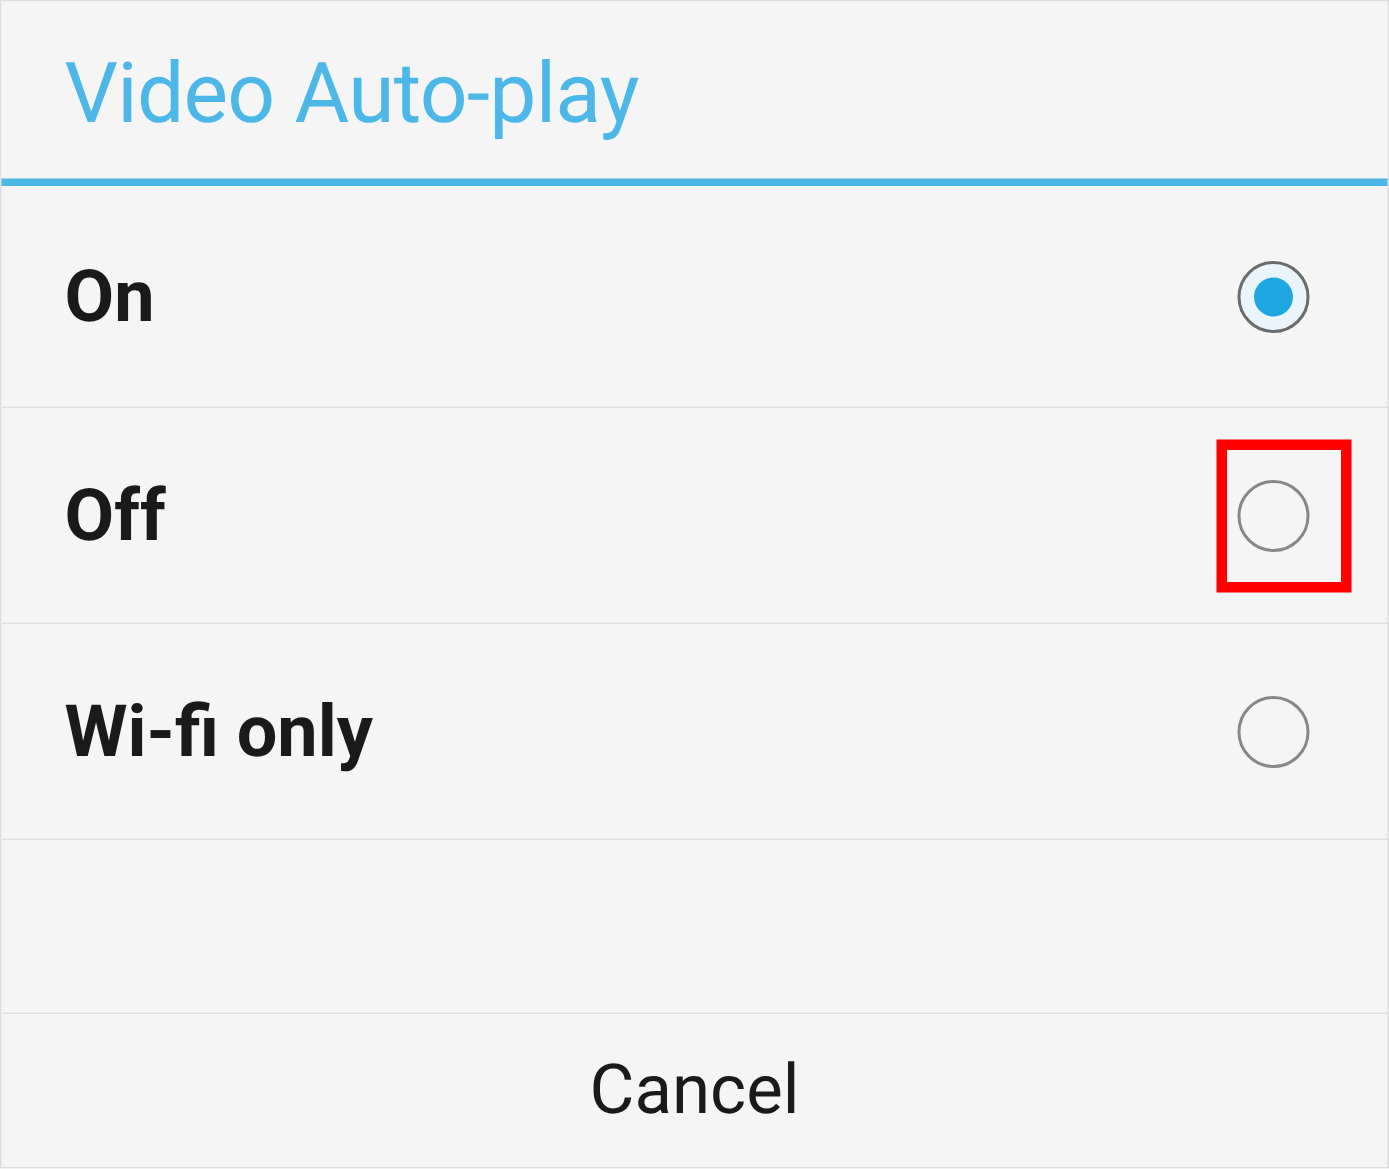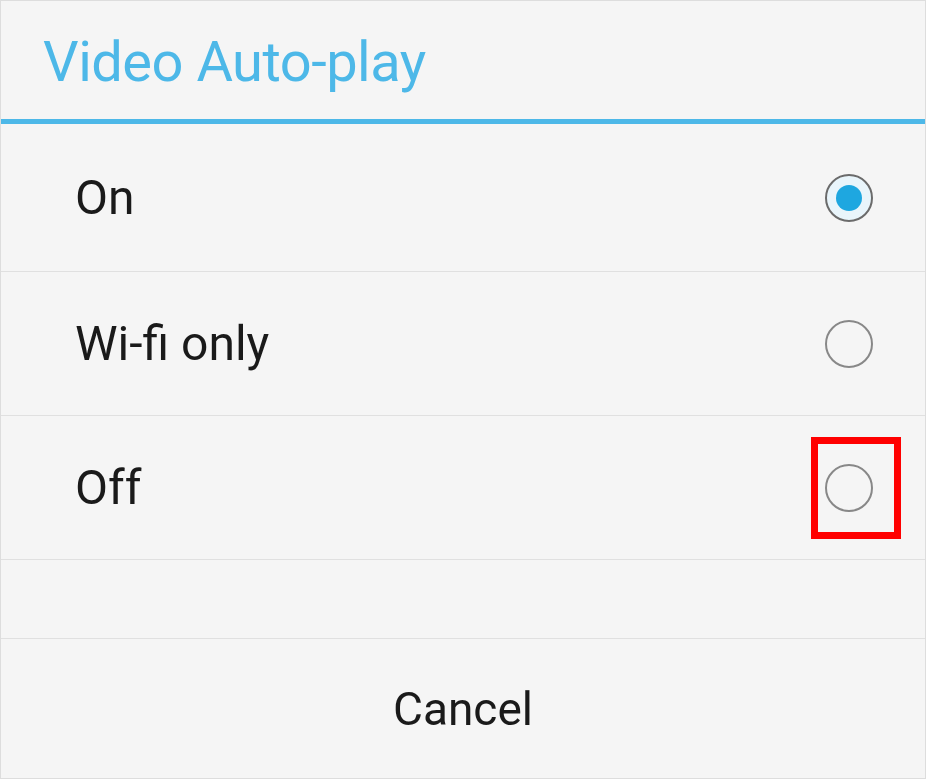--- a/index.html
+++ b/index.html
@@ -50,23 +50,22 @@
       height: 144px;
       border-bottom: 1px solid #e0e0e0;
       cursor: pointer;
       position: relative;
     }
     .option-row:first-child {
       height: 148px;
     }
     .option-label {
       font-size: 48px;
-      font-weight: 400;
+      font-weight: 700;
       color: #1a1a1a;
-      margin-left: 32px;
     }
     .radio-outer {
       width: 48px;
       height: 48px;
       border-radius: 50%;
       border: 2px solid #888;
       display: flex;
       align-items: center;
       justify-content: center;
       background: #f5f5f5;
@@ -94,21 +93,21 @@
       height: 102px;
       right: 24px;
       top: 50%;
       transform: translateY(-50%);
       pointer-events: none;
     }
     .cancel-row {
       display: flex;
       align-items: center;
       justify-content: center;
-      height: 140px;
+      height: 103px;
       cursor: pointer;
       border-top: 1px solid #e0e0e0;
     }
     .cancel-label {
       font-size: 46px;
       font-weight: 400;
       color: #1a1a1a;
     }
   </style>
 </head>
@@ -123,32 +122,32 @@
   <div class="options-list">
 
     <div class="option-row">
       <span class="option-label">On</span>
       <span class="radio-outer selected">
         <span class="radio-inner"></span>
       </span>
     </div>
 
     <div class="option-row">
-      <span class="option-label">Wi-fi only</span>
-      <span class="radio-outer">
-        
-      </span>
-    </div>
-
-    <div class="option-row">
       <span class="option-label">Off</span>
       <span class="radio-outer">
         
       </span>
       <span class="highlight-box"></span>
+    </div>
+
+    <div class="option-row">
+      <span class="option-label">Wi-fi only</span>
+      <span class="radio-outer">
+        
+      </span>
     </div>
 
   </div>
 
   <div class="cancel-row">
     <span class="cancel-label">Cancel</span>
   </div>
 </div>
 
 </body></html>

